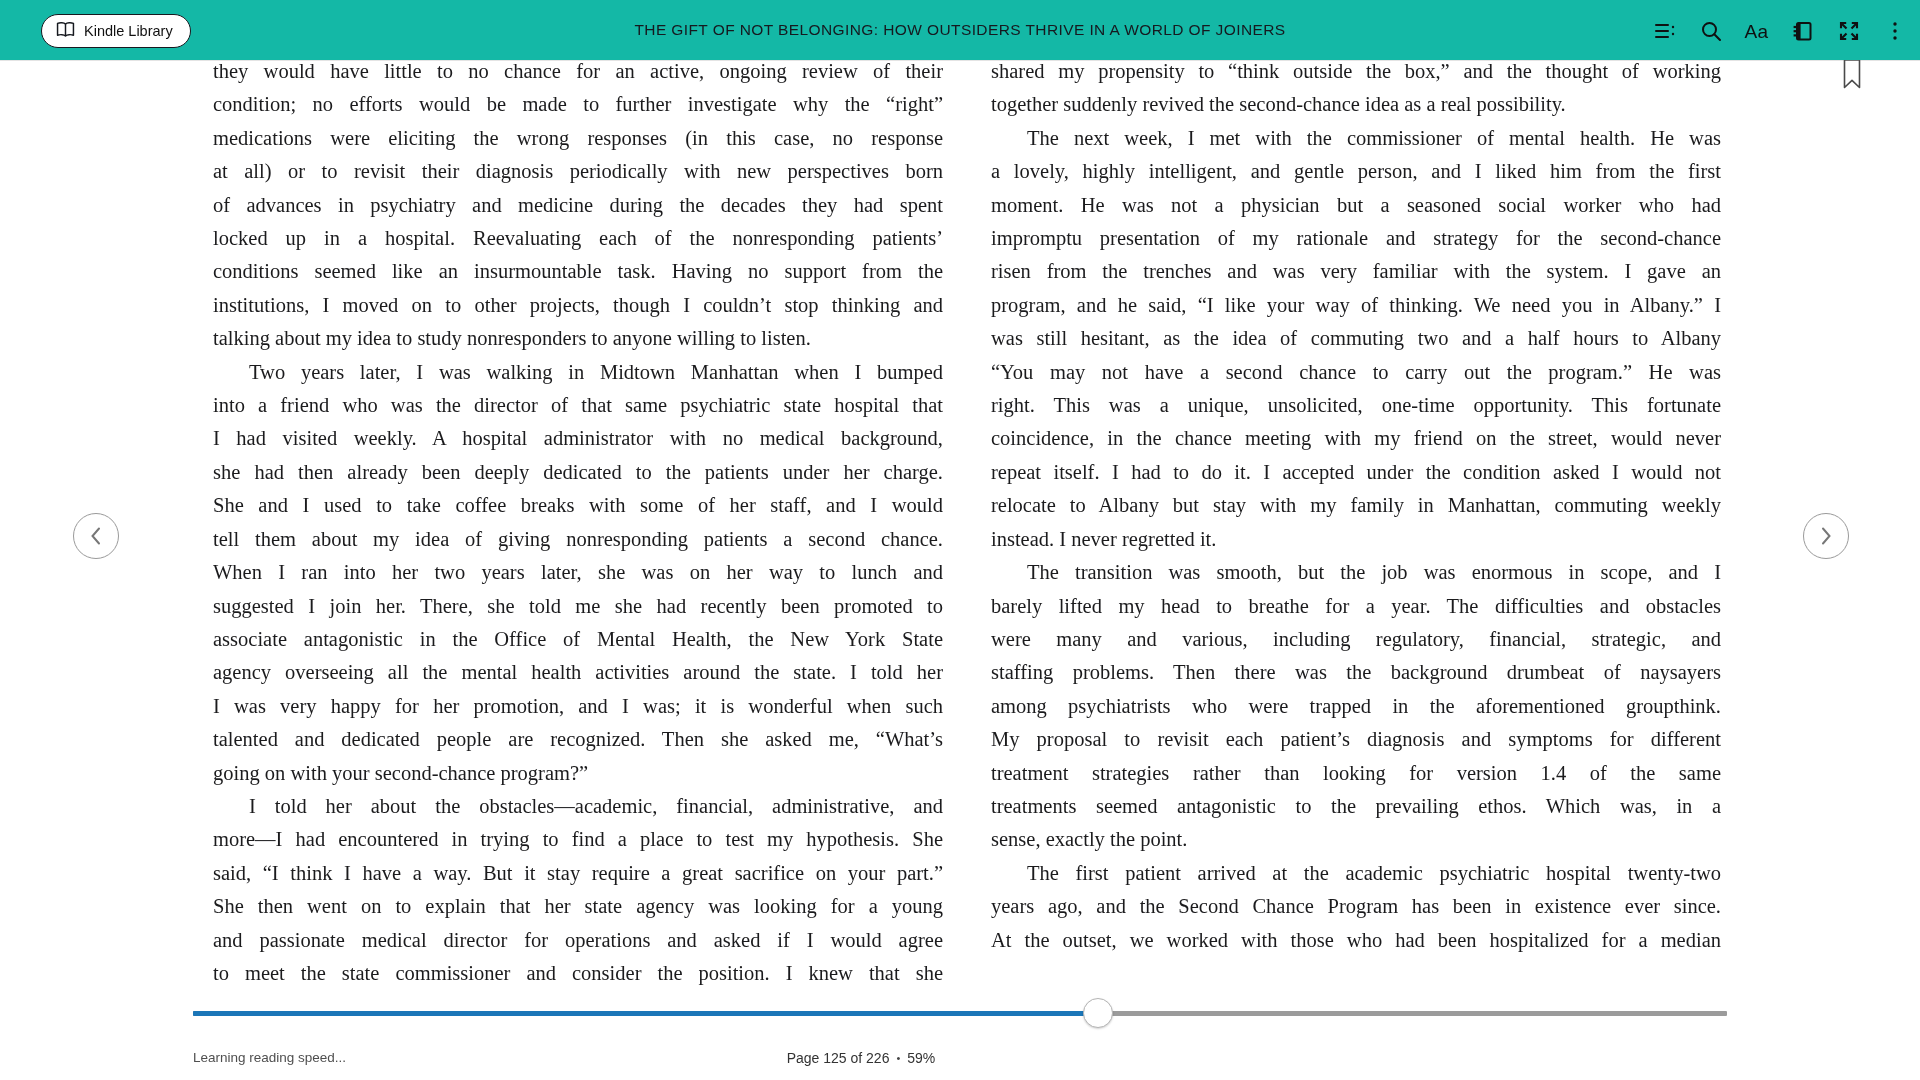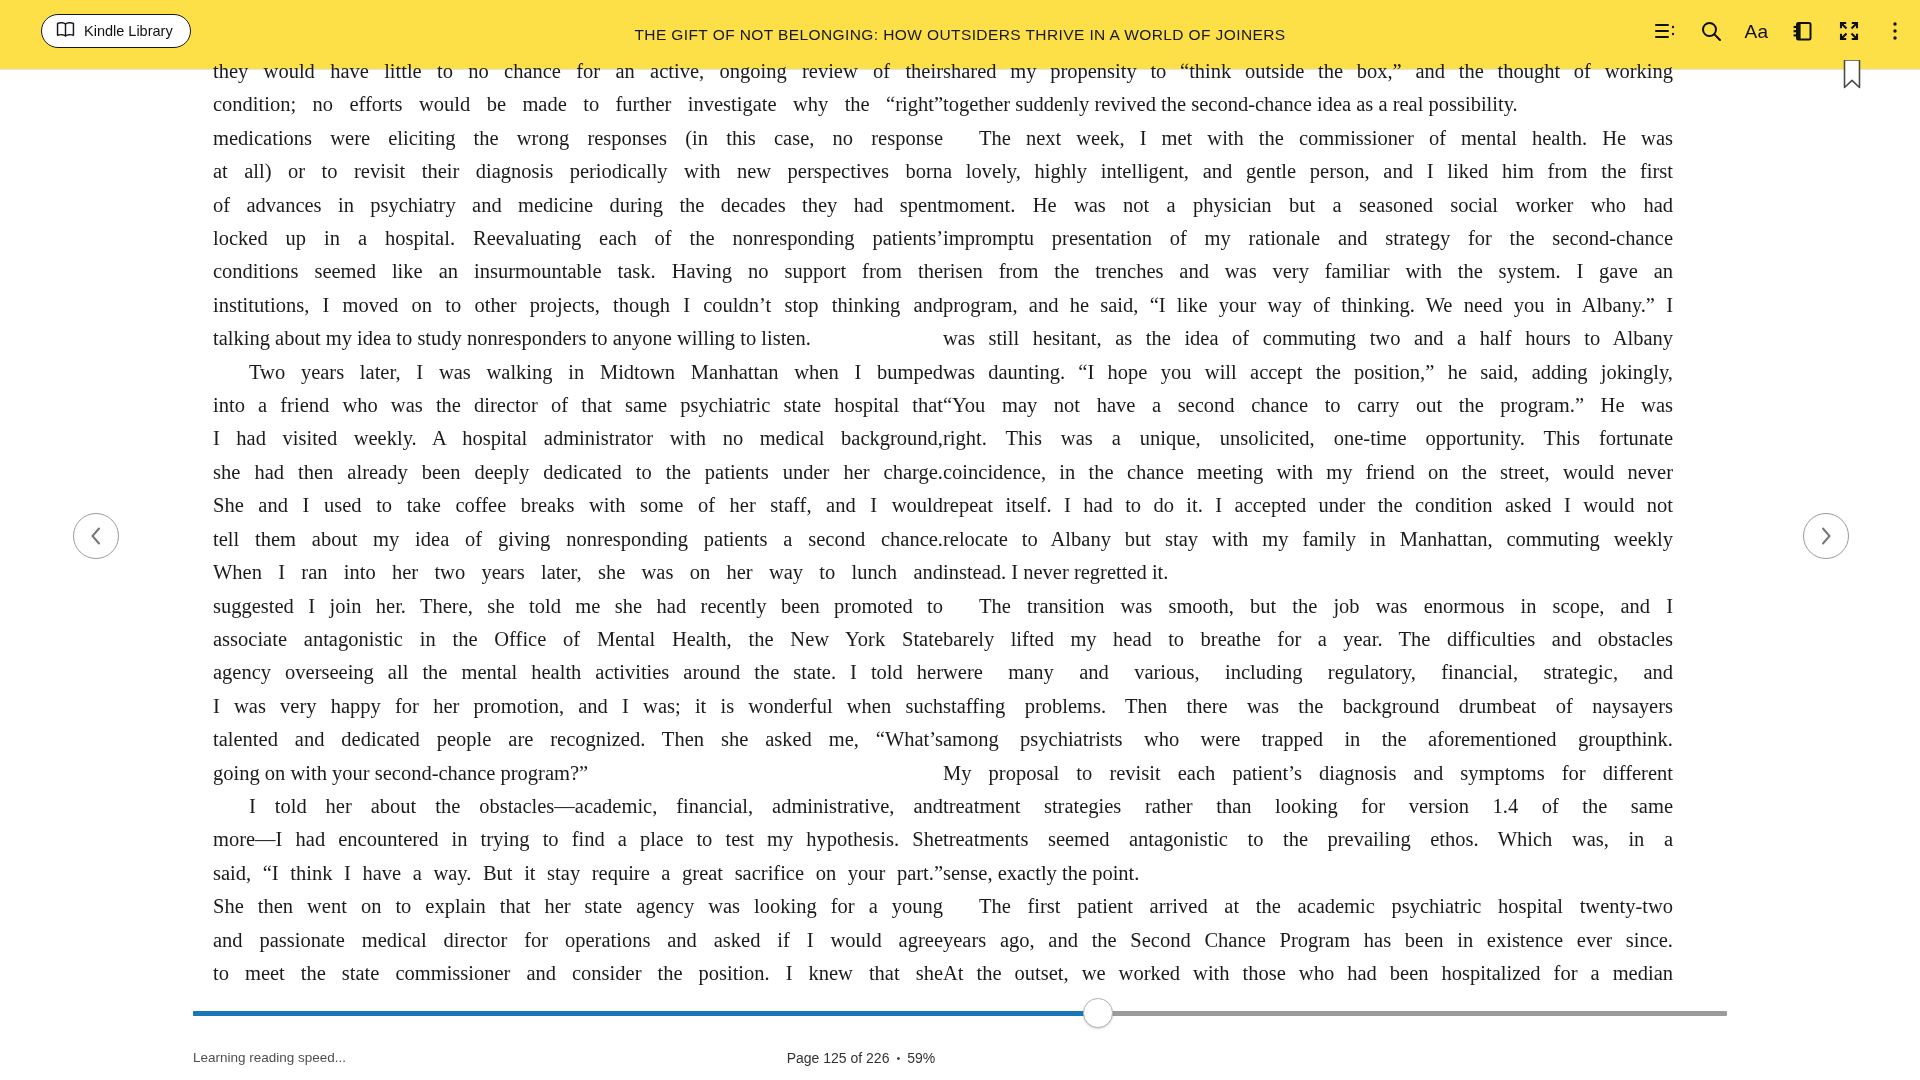--- a/index.html
+++ b/index.html
@@ -1,21 +1,21 @@
 <!DOCTYPE html>
 <html><head>
 <meta charset="utf-8">
 <style>
   * { margin:0; padding:0; box-sizing:border-box; }
   html,body { width:1920px; height:1080px; background:#ffffff; overflow:hidden;
               font-family:"Liberation Sans", sans-serif; }
 
   
-  .topbar { position:absolute; left:0; top:0; width:1920px; height:70px;
-            background:#fde047; border-bottom:1px solid #e4e4e4; }
+  .topbar { position:absolute; left:0; top:0; width:1920px; height:61px;
+            background:#14b8a6; border-bottom:1px solid #e4e4e4; }
   .library-btn { position:absolute; left:41px; top:14px; height:34px;
                  display:flex; align-items:center; gap:9px; padding:0 17px 0 14px;
                  border:1.6px solid #16191f; border-radius:17px; background:#fff;
                  font-size:14.5px; color:#111; cursor:pointer; }
   .page-title { position:absolute; left:50%; top:50%; transform:translate(-50%,-50%);
                 font-size:15.5px; letter-spacing:.4px; color:#16191f; white-space:nowrap; }
   .topbar-icons { position:absolute; right:13px; top:0; height:61px;
                   display:flex; align-items:center; gap:21px; }
   .tb-icon { width:25px; height:25px; display:flex; align-items:flex-end; justify-content:center;
              cursor:pointer; color:#0f1111; }
@@ -26,21 +26,21 @@
   .bookmark { position:absolute; left:1842px; top:60px; cursor:pointer; }
 
   
   .nav-circle { position:absolute; width:46px; height:46px; border-radius:50%;
                 border:1px solid #9a9a9a; background:#fff; display:flex;
                 align-items:center; justify-content:center; cursor:pointer; }
   .nav-left  { left:73px;  top:513px; }
   .nav-right { left:1803px; top:513px; }
 
   
-  .columns { position:absolute; left:213px; top:55px; display:flex; }
+  .columns { position:absolute; left:213px; top:55px; display:flex; gap:48px; }
   .column { width:730px; font-family:"Liberation Serif","DejaVu Serif",serif;
             font-size:20.5px; line-height:33.4px; color:#1b1b1d; }
   .line { text-align:justify; text-align-last:justify; white-space:normal;
           text-justify:inter-word; }
   .line.lastline { text-align:left; text-align-last:left; }
   .line.indent { text-indent:36px; }
 
   
   .slider { position:absolute; left:193px; top:1011px; width:1534px; height:5px;
             background:#9b9b9b; border-radius:1px; cursor:pointer; }
@@ -185,21 +185,20 @@
         <div class="line lastline">together suddenly revived the second-chance idea as a real possibility.</div>
       </div>
       <div>
         <div class="line indent">The next week, I met with the commissioner of mental health. He was</div>
         <div class="line">a lovely, highly intelligent, and gentle person, and I liked him from the first</div>
         <div class="line">moment. He was not a physician but a seasoned social worker who had</div>
         <div class="line">impromptu presentation of my rationale and strategy for the second-chance</div>
         <div class="line">risen from the trenches and was very familiar with the system. I gave an</div>
         <div class="line">program, and he said, “I like your way of thinking. We need you in Albany.” I</div>
         <div class="line">was still hesitant, as the idea of commuting two and a half hours to Albany</div>
-        <div class="line">was daunting. “I hope you will accept the position,” he said, adding jokingly,</div>
         <div class="line">“You may not have a second chance to carry out the program.” He was</div>
         <div class="line">right. This was a unique, unsolicited, one-time opportunity. This fortunate</div>
         <div class="line">coincidence, in the chance meeting with my friend on the street, would never</div>
         <div class="line">repeat itself. I had to do it. I accepted under the condition asked I would not</div>
         <div class="line">relocate to Albany but stay with my family in Manhattan, commuting weekly</div>
         <div class="line lastline">instead. I never regretted it.</div>
       </div>
       <div>
         <div class="line indent">The transition was smooth, but the job was enormous in scope, and I</div>
         <div class="line">barely lifted my head to breathe for a year. The difficulties and obstacles</div>

